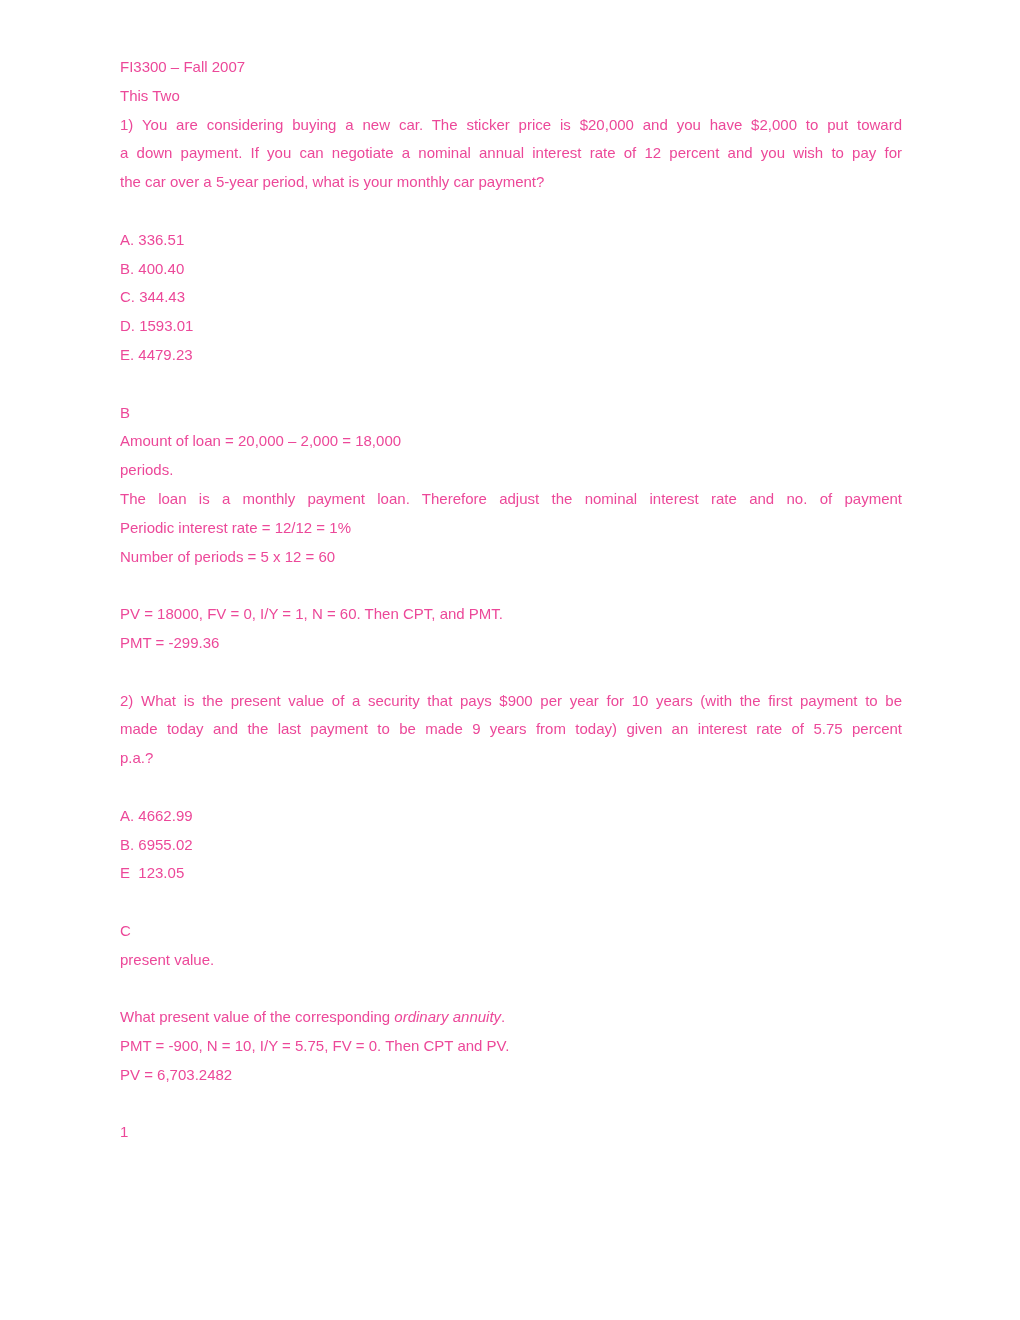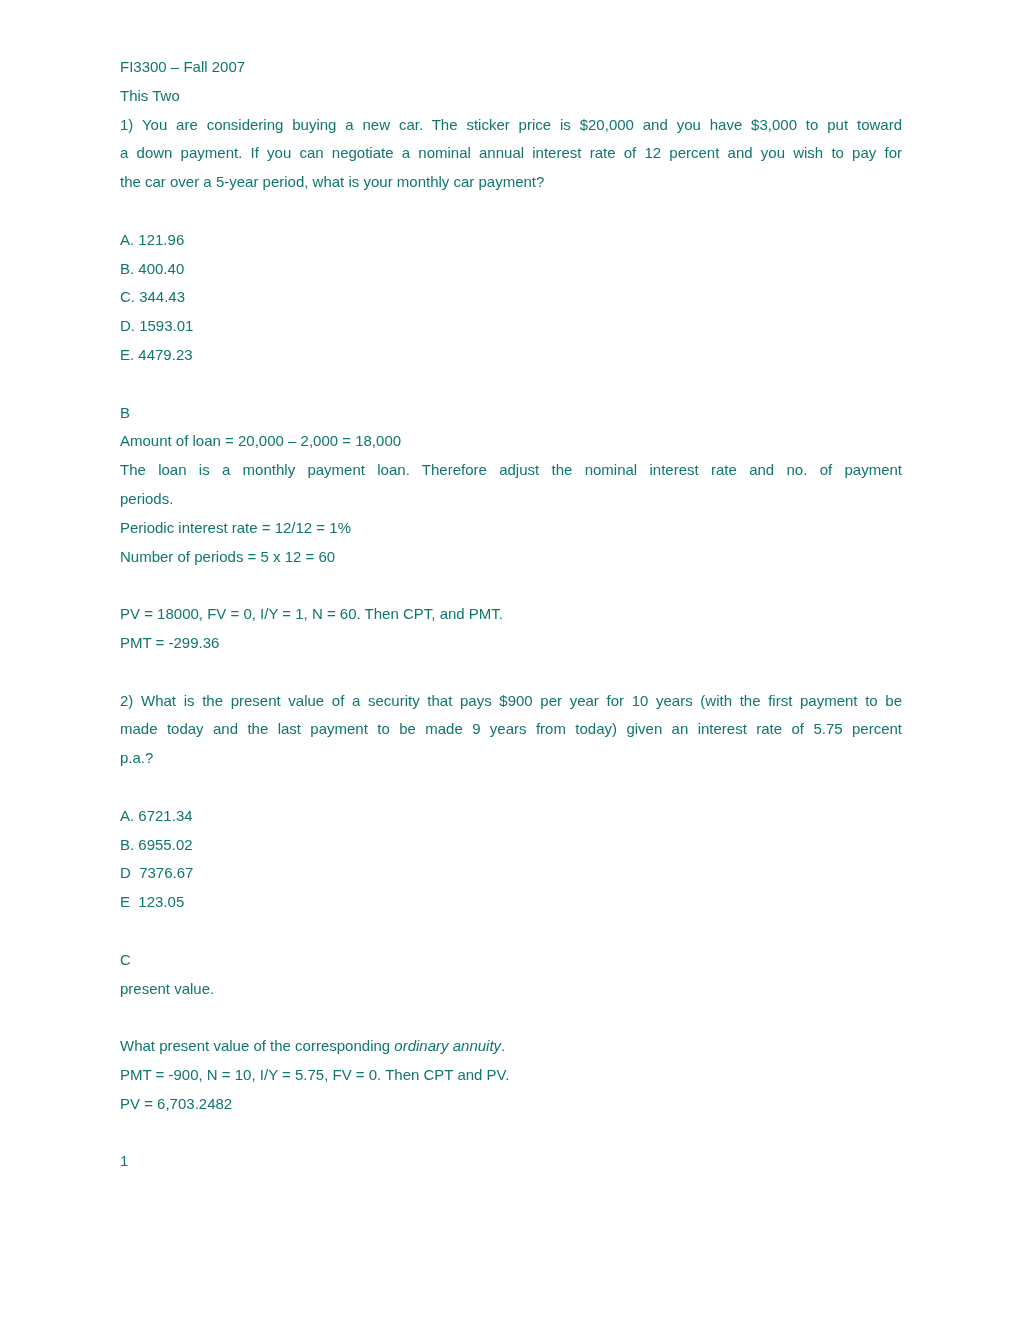--- a/index.html
+++ b/index.html
@@ -5,21 +5,21 @@
   * { margin: 0; padding: 0; box-sizing: border-box; }
   html, body { width: 1020px; height: 1320px; background: #ffffff; }
   .page {
     position: relative;
     width: 1020px;
     height: 1320px;
     background: #ffffff;
     overflow: hidden;
     font-family: "Liberation Sans", "DejaVu Sans", sans-serif;
     font-size: 15px;
-    color: #0f766e;
+    color: #ec4899;
   }
   .content {
     position: absolute;
     left: 120px;
     top: 53px;
     width: 782px;
     line-height: 28.8px;
   }
   .ln { min-height: 28.8px; white-space: pre-wrap; text-align: left; }
   .just { text-align: justify; text-align-last: justify; }
@@ -27,57 +27,56 @@
 </style>
 </head>
 <body>
 
 <div class="page">
   <div class="content">
 
     <div class="ln">FI3300 – Fall 2007</div>
     <div class="ln">This Two</div>
 
-    <div class="ln just">1) You are considering buying a new car. The sticker price is $20,000 and you have $3,000 to put toward</div>
+    <div class="ln just">1) You are considering buying a new car. The sticker price is $20,000 and you have $2,000 to put toward</div>
     <div class="ln just">a down payment. If you can negotiate a nominal annual interest rate of 12 percent and you wish to pay for</div>
     <div class="ln">the car over a 5-year period, what is your monthly car payment?</div>
 
     <div class="ln"></div>
 
-    <div class="ln">A. 121.96</div>
+    <div class="ln">A. 336.51</div>
     <div class="ln">B. 400.40</div>
     <div class="ln">C. 344.43</div>
     <div class="ln">D. 1593.01</div>
     <div class="ln">E. 4479.23</div>
 
     <div class="ln"></div>
 
     <div class="ln">B</div>
     <div class="ln">Amount of loan = 20,000 – 2,000 = 18,000</div>
+    <div class="ln">periods.</div>
     <div class="ln just">The loan is a monthly payment loan. Therefore adjust the nominal interest rate and no. of payment</div>
-    <div class="ln">periods.</div>
     <div class="ln">Periodic interest rate = 12/12 = 1%</div>
     <div class="ln">Number of periods = 5 x 12 = 60</div>
 
     <div class="ln"></div>
 
     <div class="ln">PV = 18000, FV = 0, I/Y = 1, N = 60. Then CPT, and PMT.</div>
     <div class="ln">PMT = -299.36</div>
 
     <div class="ln"></div>
 
     <div class="ln just">2) What is the present value of a security that pays $900 per year for 10 years (with the first payment to be</div>
     <div class="ln just">made today and the last payment to be made 9 years from today) given an interest rate of 5.75 percent</div>
     <div class="ln">p.a.?</div>
 
     <div class="ln"></div>
 
-    <div class="ln">A. 6721.34</div>
+    <div class="ln">A. 4662.99</div>
     <div class="ln">B. 6955.02</div>
-    <div class="ln">D  7376.67</div>
     <div class="ln">E  123.05</div>
 
     <div class="ln"></div>
 
     <div class="ln">C</div>
     <div class="ln">present value.</div>
 
     <div class="ln"></div>
 
     <div class="ln"><span>What present value of the corresponding </span><span class="em">ordinary annuity</span><span>.</span></div>

